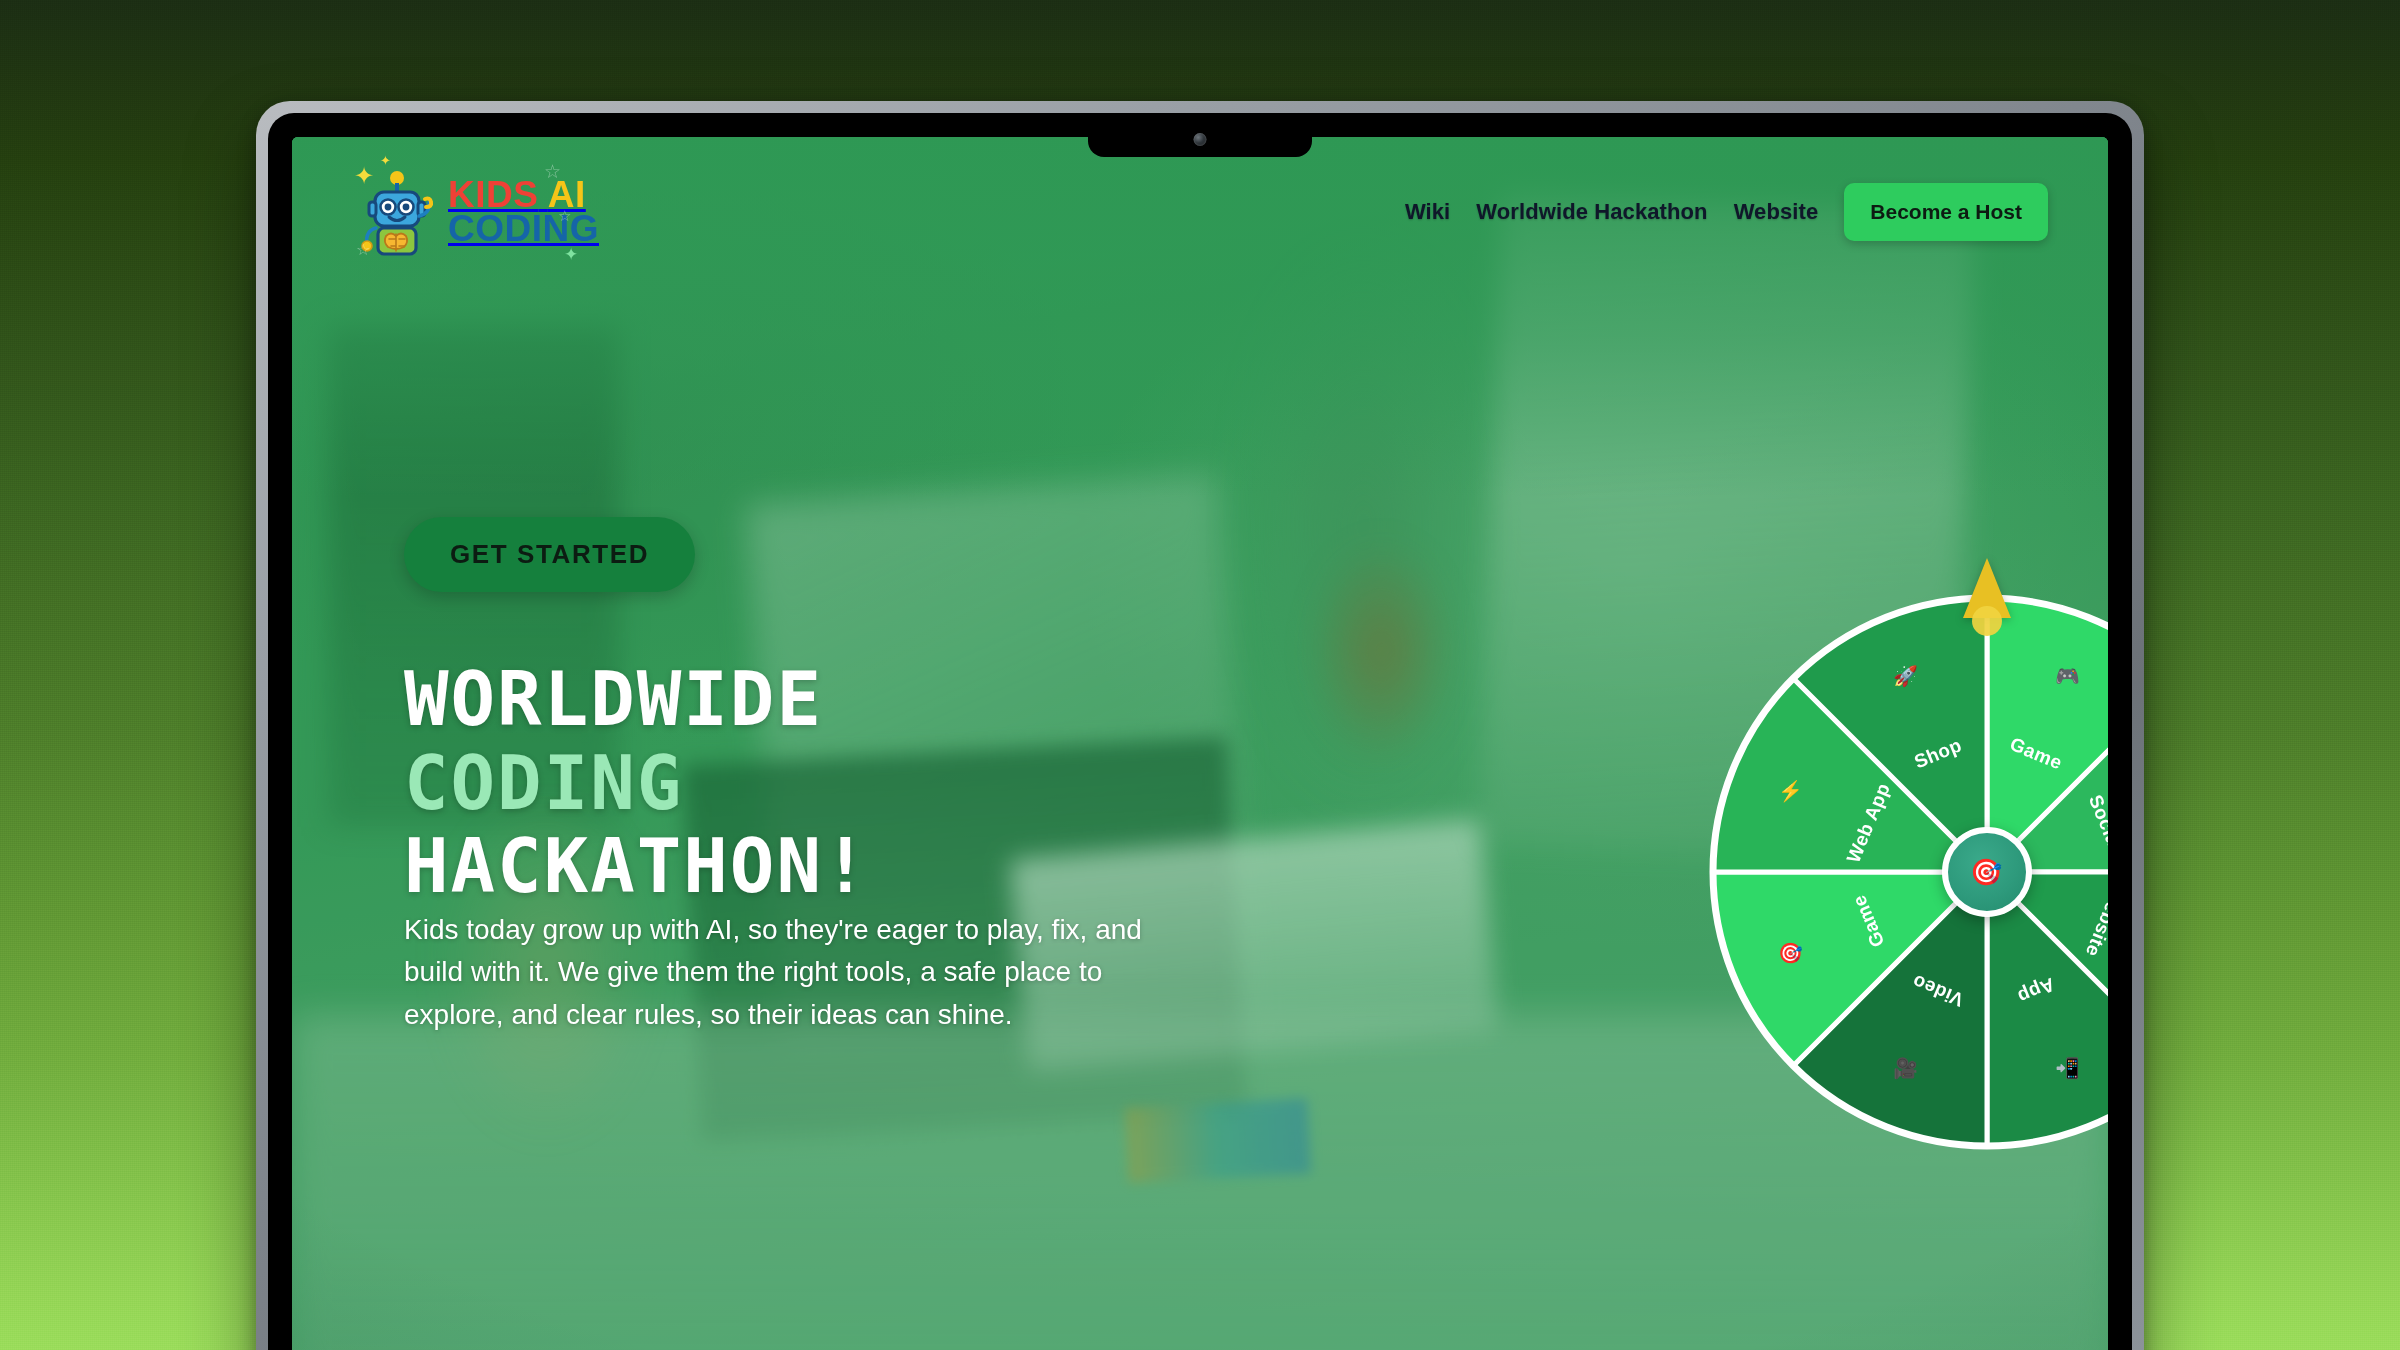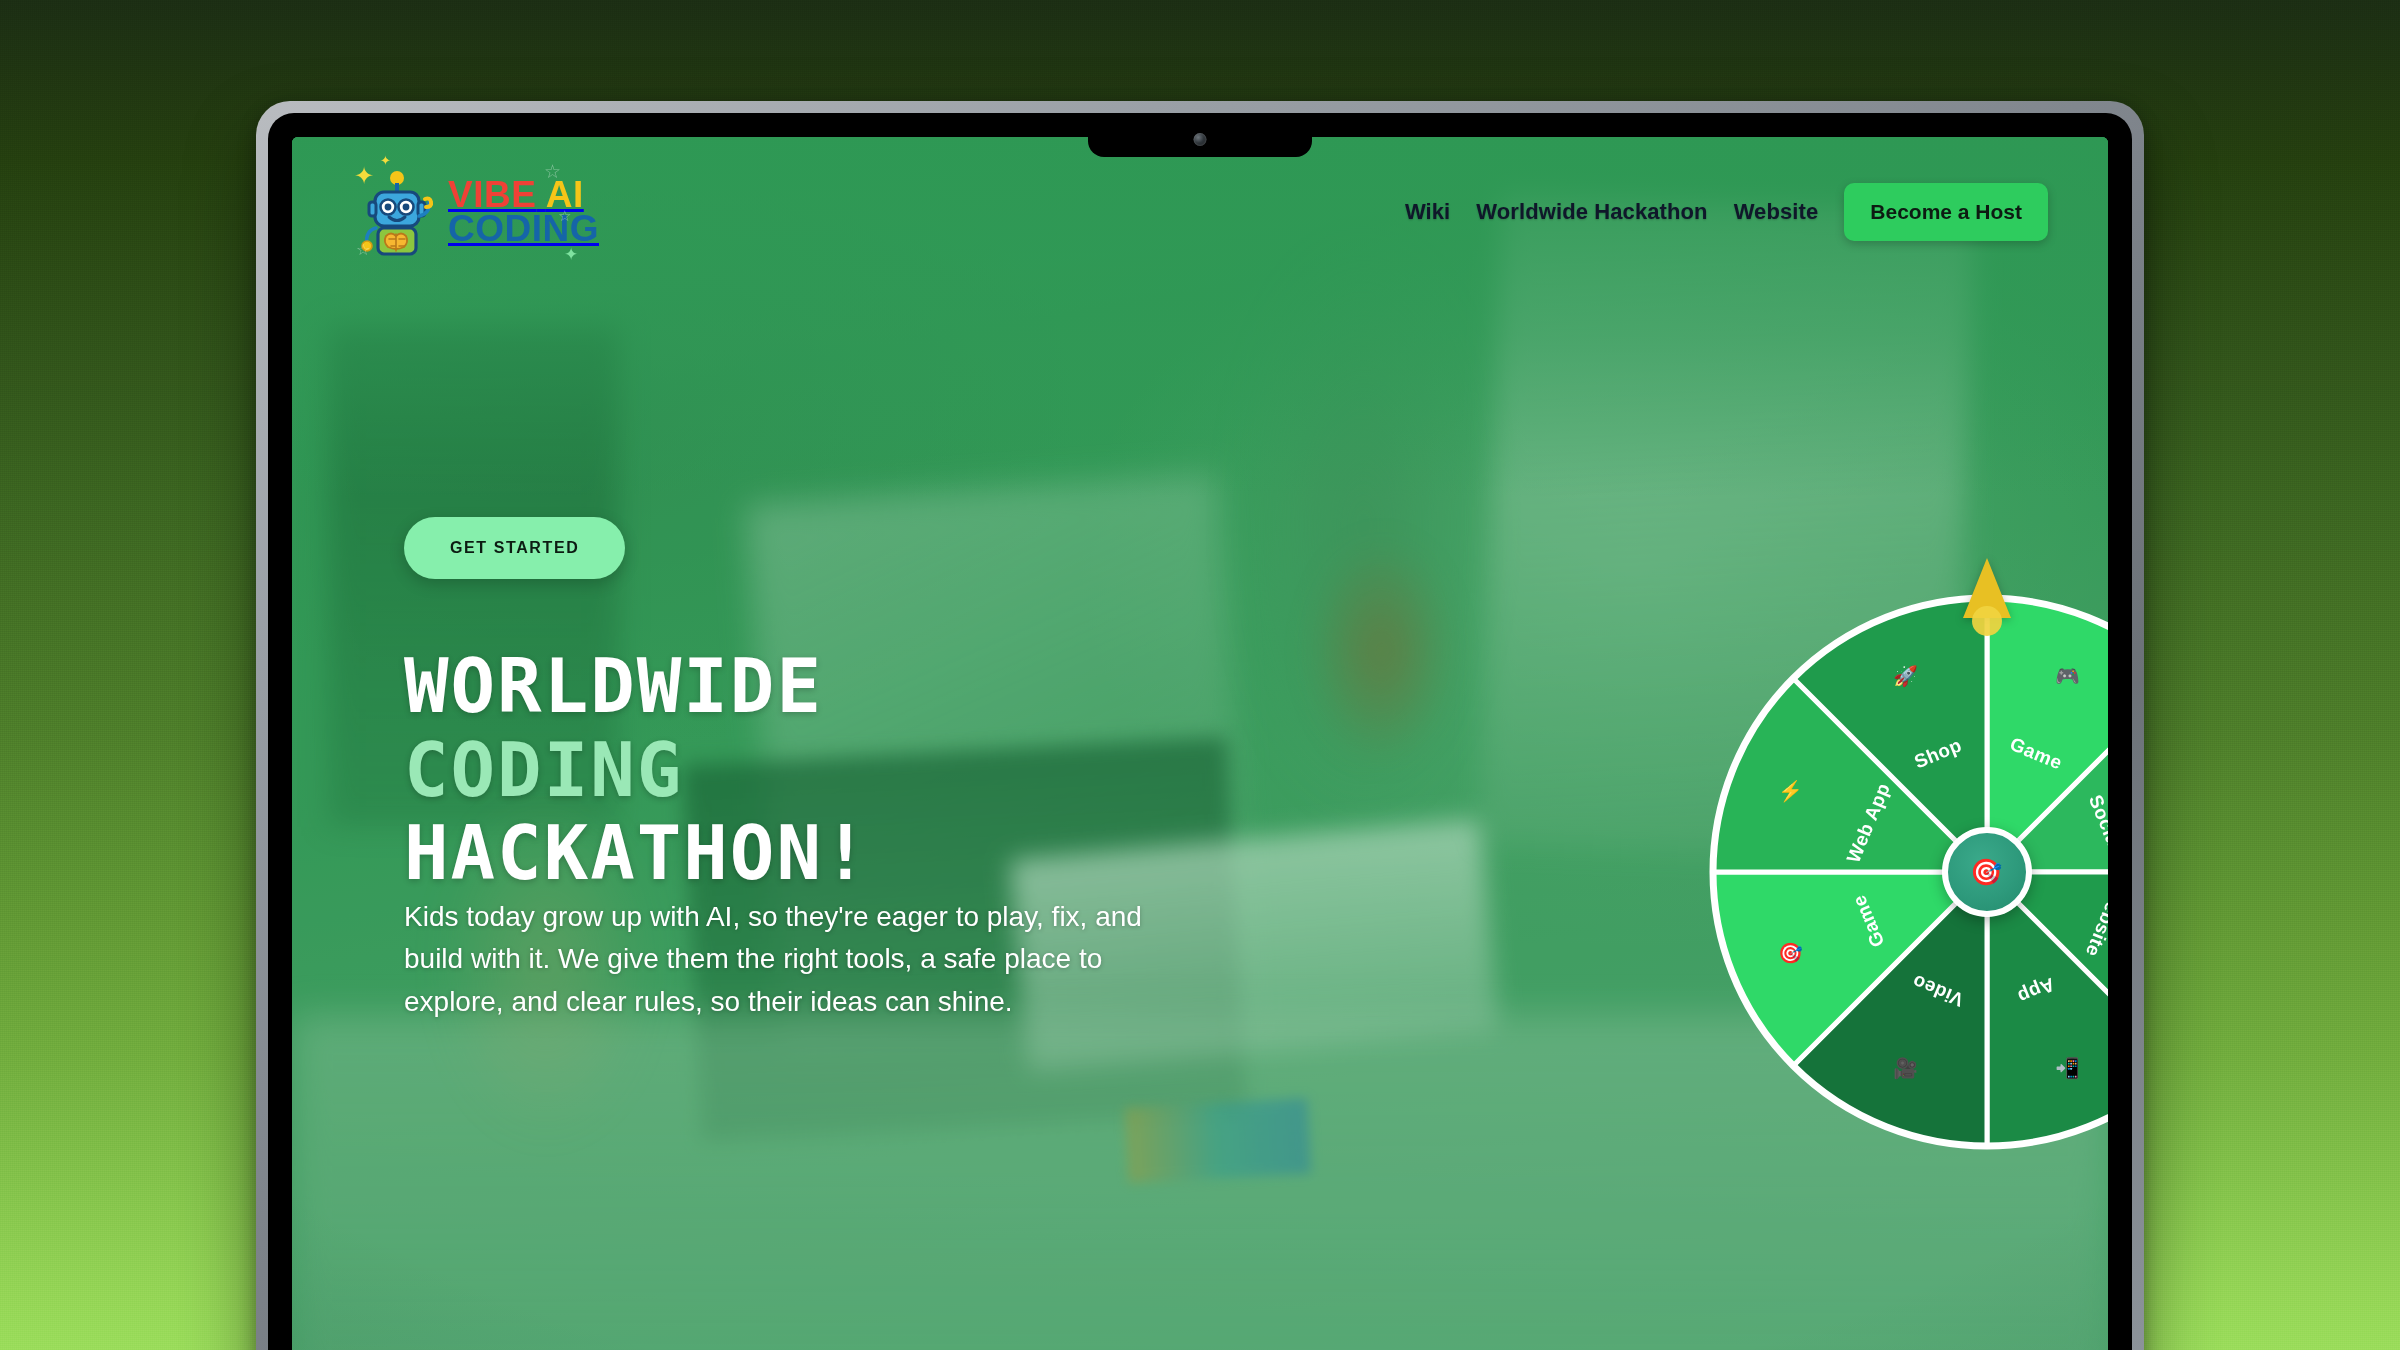--- a/index.html
+++ b/index.html
@@ -114,22 +114,22 @@
   }
   .host-btn{
     background:#2ecc5e; color:#0d1b12; font-size:21px; font-weight:700;
     border:none; border-radius:10px; padding:17px 26px; cursor:pointer;
     white-space:nowrap; box-shadow:0 3px 10px rgba(0,0,0,.22);
   }
 
   
   .hero{ position:absolute; left:112px; top:380px; width:840px; z-index:5; }
   .get-started{
-    display:inline-block; background:#86efac; color:#0c1c12;
-    font-size:16px; font-weight:700; letter-spacing:1.6px;
+    display:inline-block; background:#15803d; color:#0c1c12;
+    font-size:26px; font-weight:700; letter-spacing:1.6px;
     border:none; border-radius:999px; padding:22px 46px; cursor:pointer;
     box-shadow:0 5px 16px rgba(0,0,0,.20);
   }
   .headline{
     margin-top:66px;
     font-family:"DejaVu Sans Mono","Liberation Mono",monospace;
     font-size:74px; font-weight:700; line-height:1.13;
     letter-spacing:2px; color:#ffffff;
     text-shadow:0 2px 6px rgba(0,0,0,.22);
   }
@@ -229,21 +229,21 @@
             </svg>
           </span>
           <span class="sparkle" style="left:-4px; top:-2px; font-size:24px;">✦</span>
           <span class="sparkle" style="left:22px; top:-12px; font-size:13px;">✦</span>
           <span class="star-o" style="left:186px; top:-4px;">☆</span>
           <span class="star-o" style="left:200px; top:42px; font-size:15px;">☆</span>
           <span class="star-o" style="left:-2px; top:76px; font-size:16px;">☆</span>
           <span class="sparkle" style="left:206px; top:80px; font-size:17px; color:#7fe3a0;">✦</span>
           <span class="wordmark">
             <div class="wm1">
-              <span class="k-red">VIBE</span>
+              <span class="k-red">KIDS</span>
               <span class="k-yellow">AI</span>
             </div>
             <div class="wm2">
               <span class="k-blue">CODING</span>
             </div>
           </span>
         </a>
 
         <nav class="nav-right">
           <a class="nav-link" href="#">Wiki</a>

